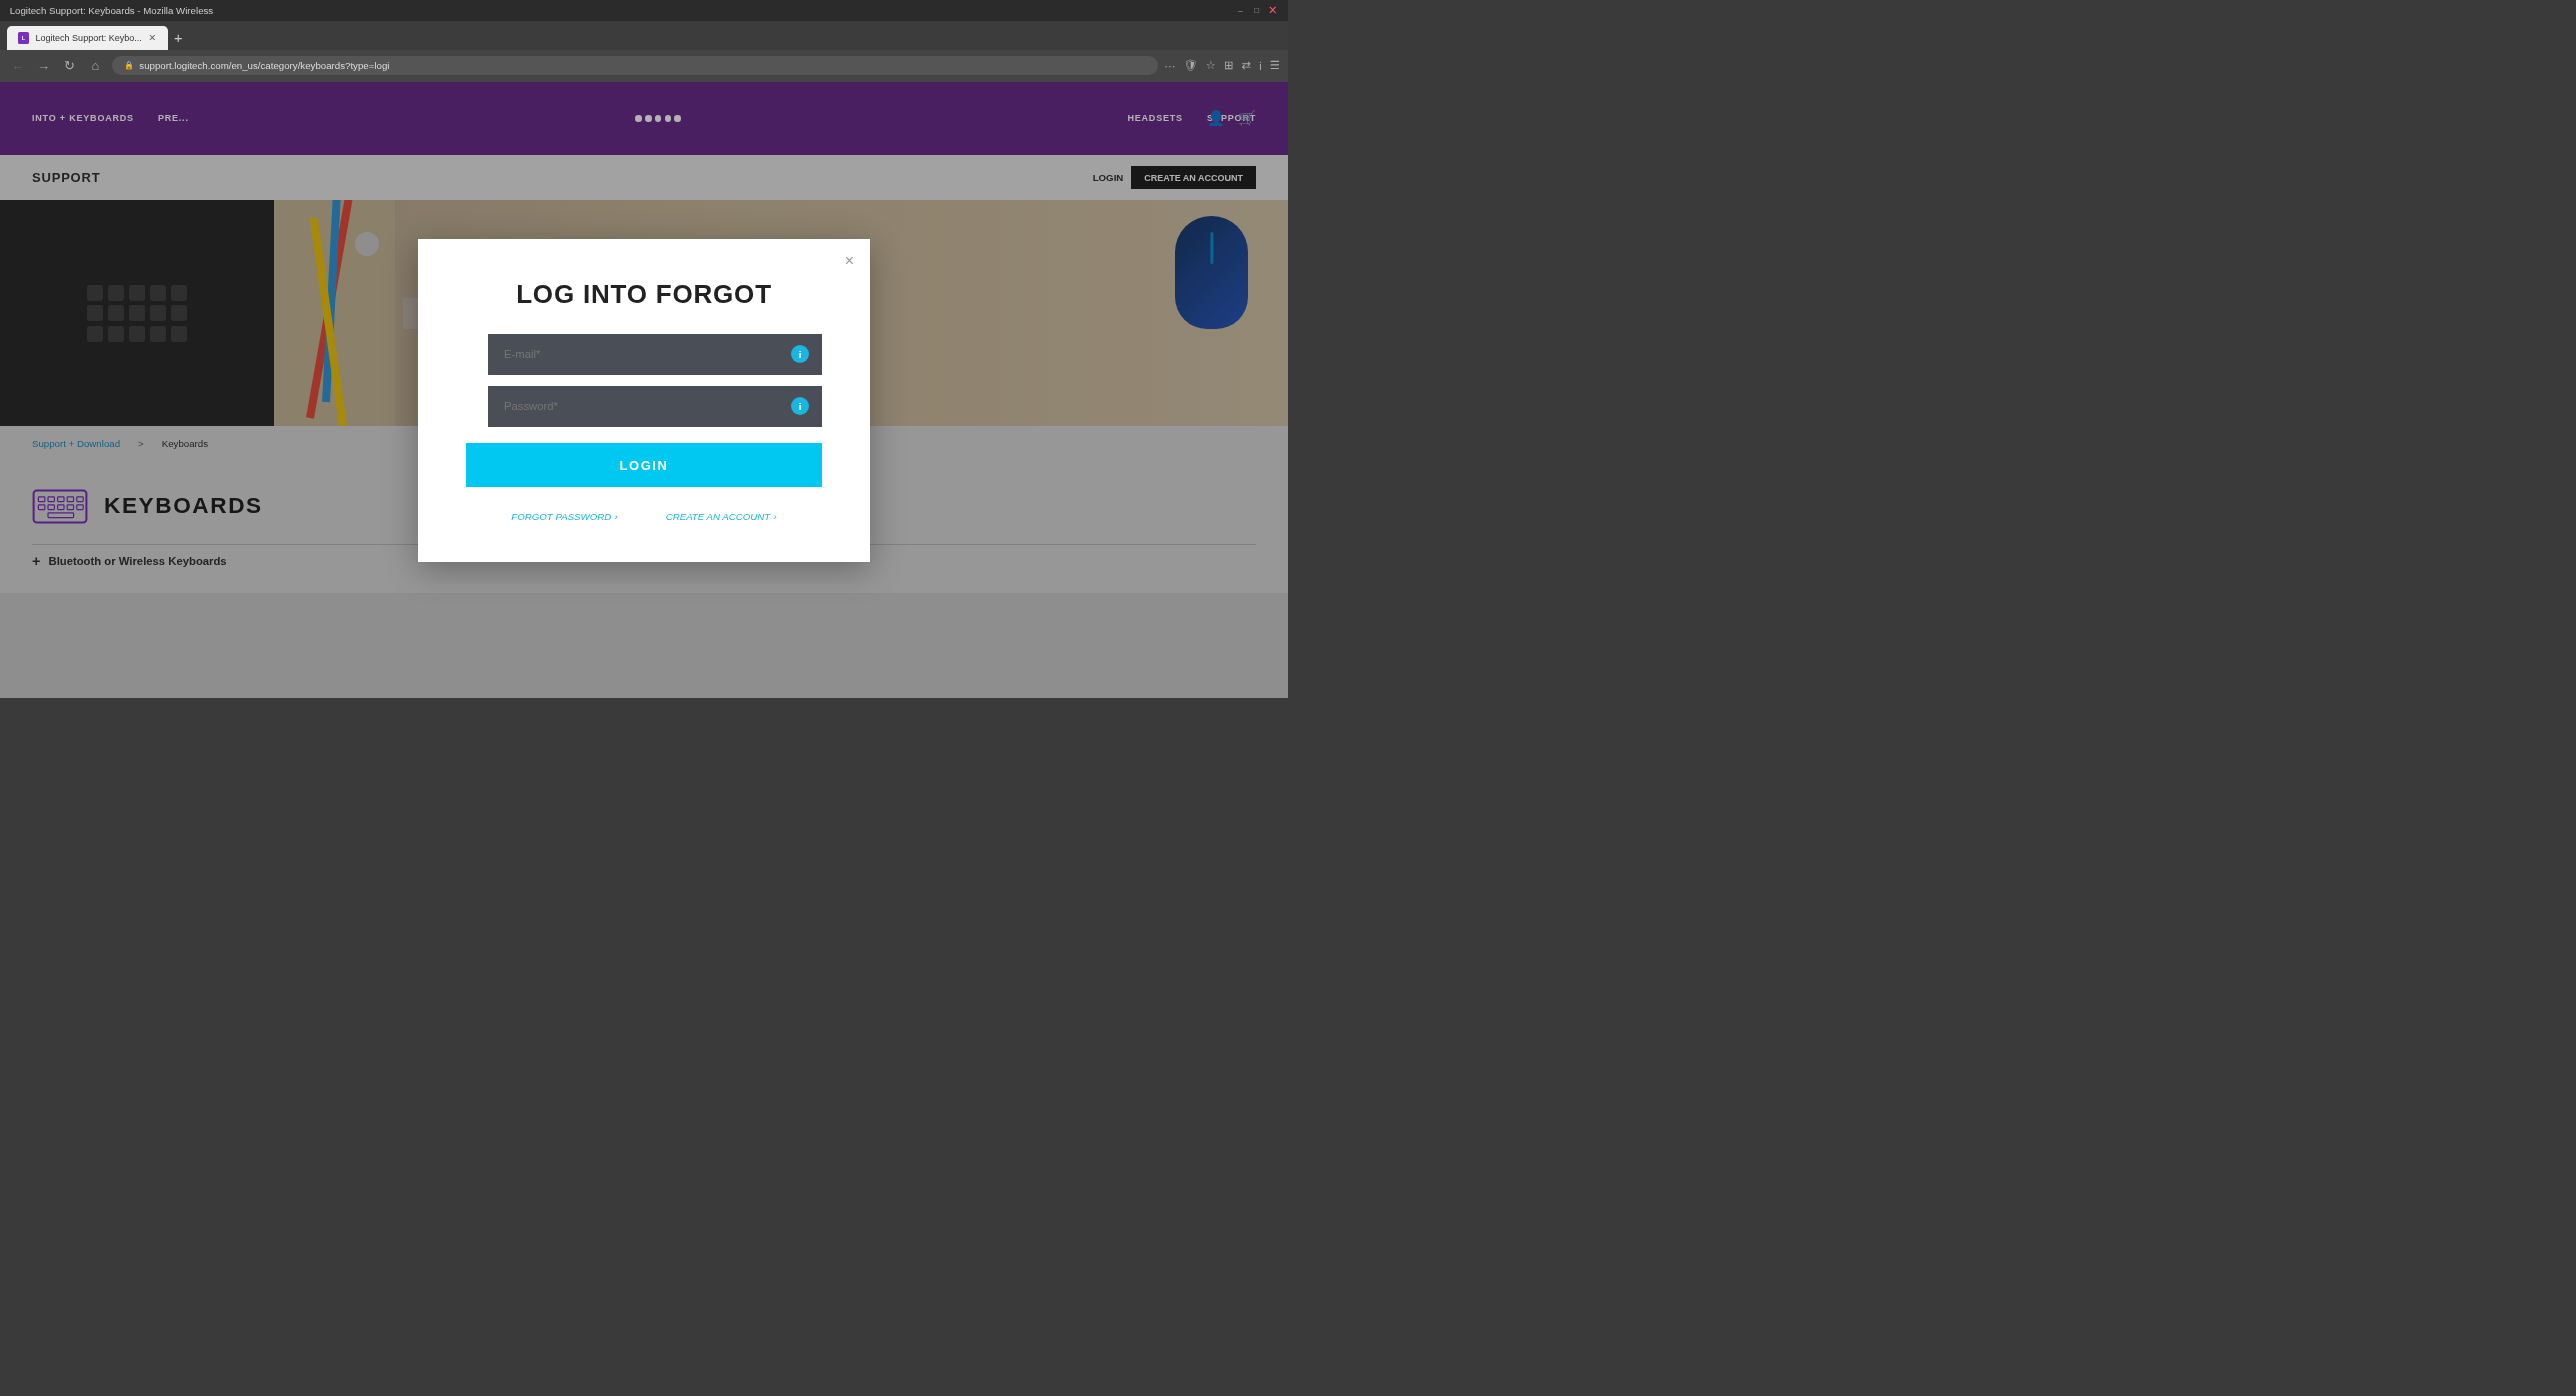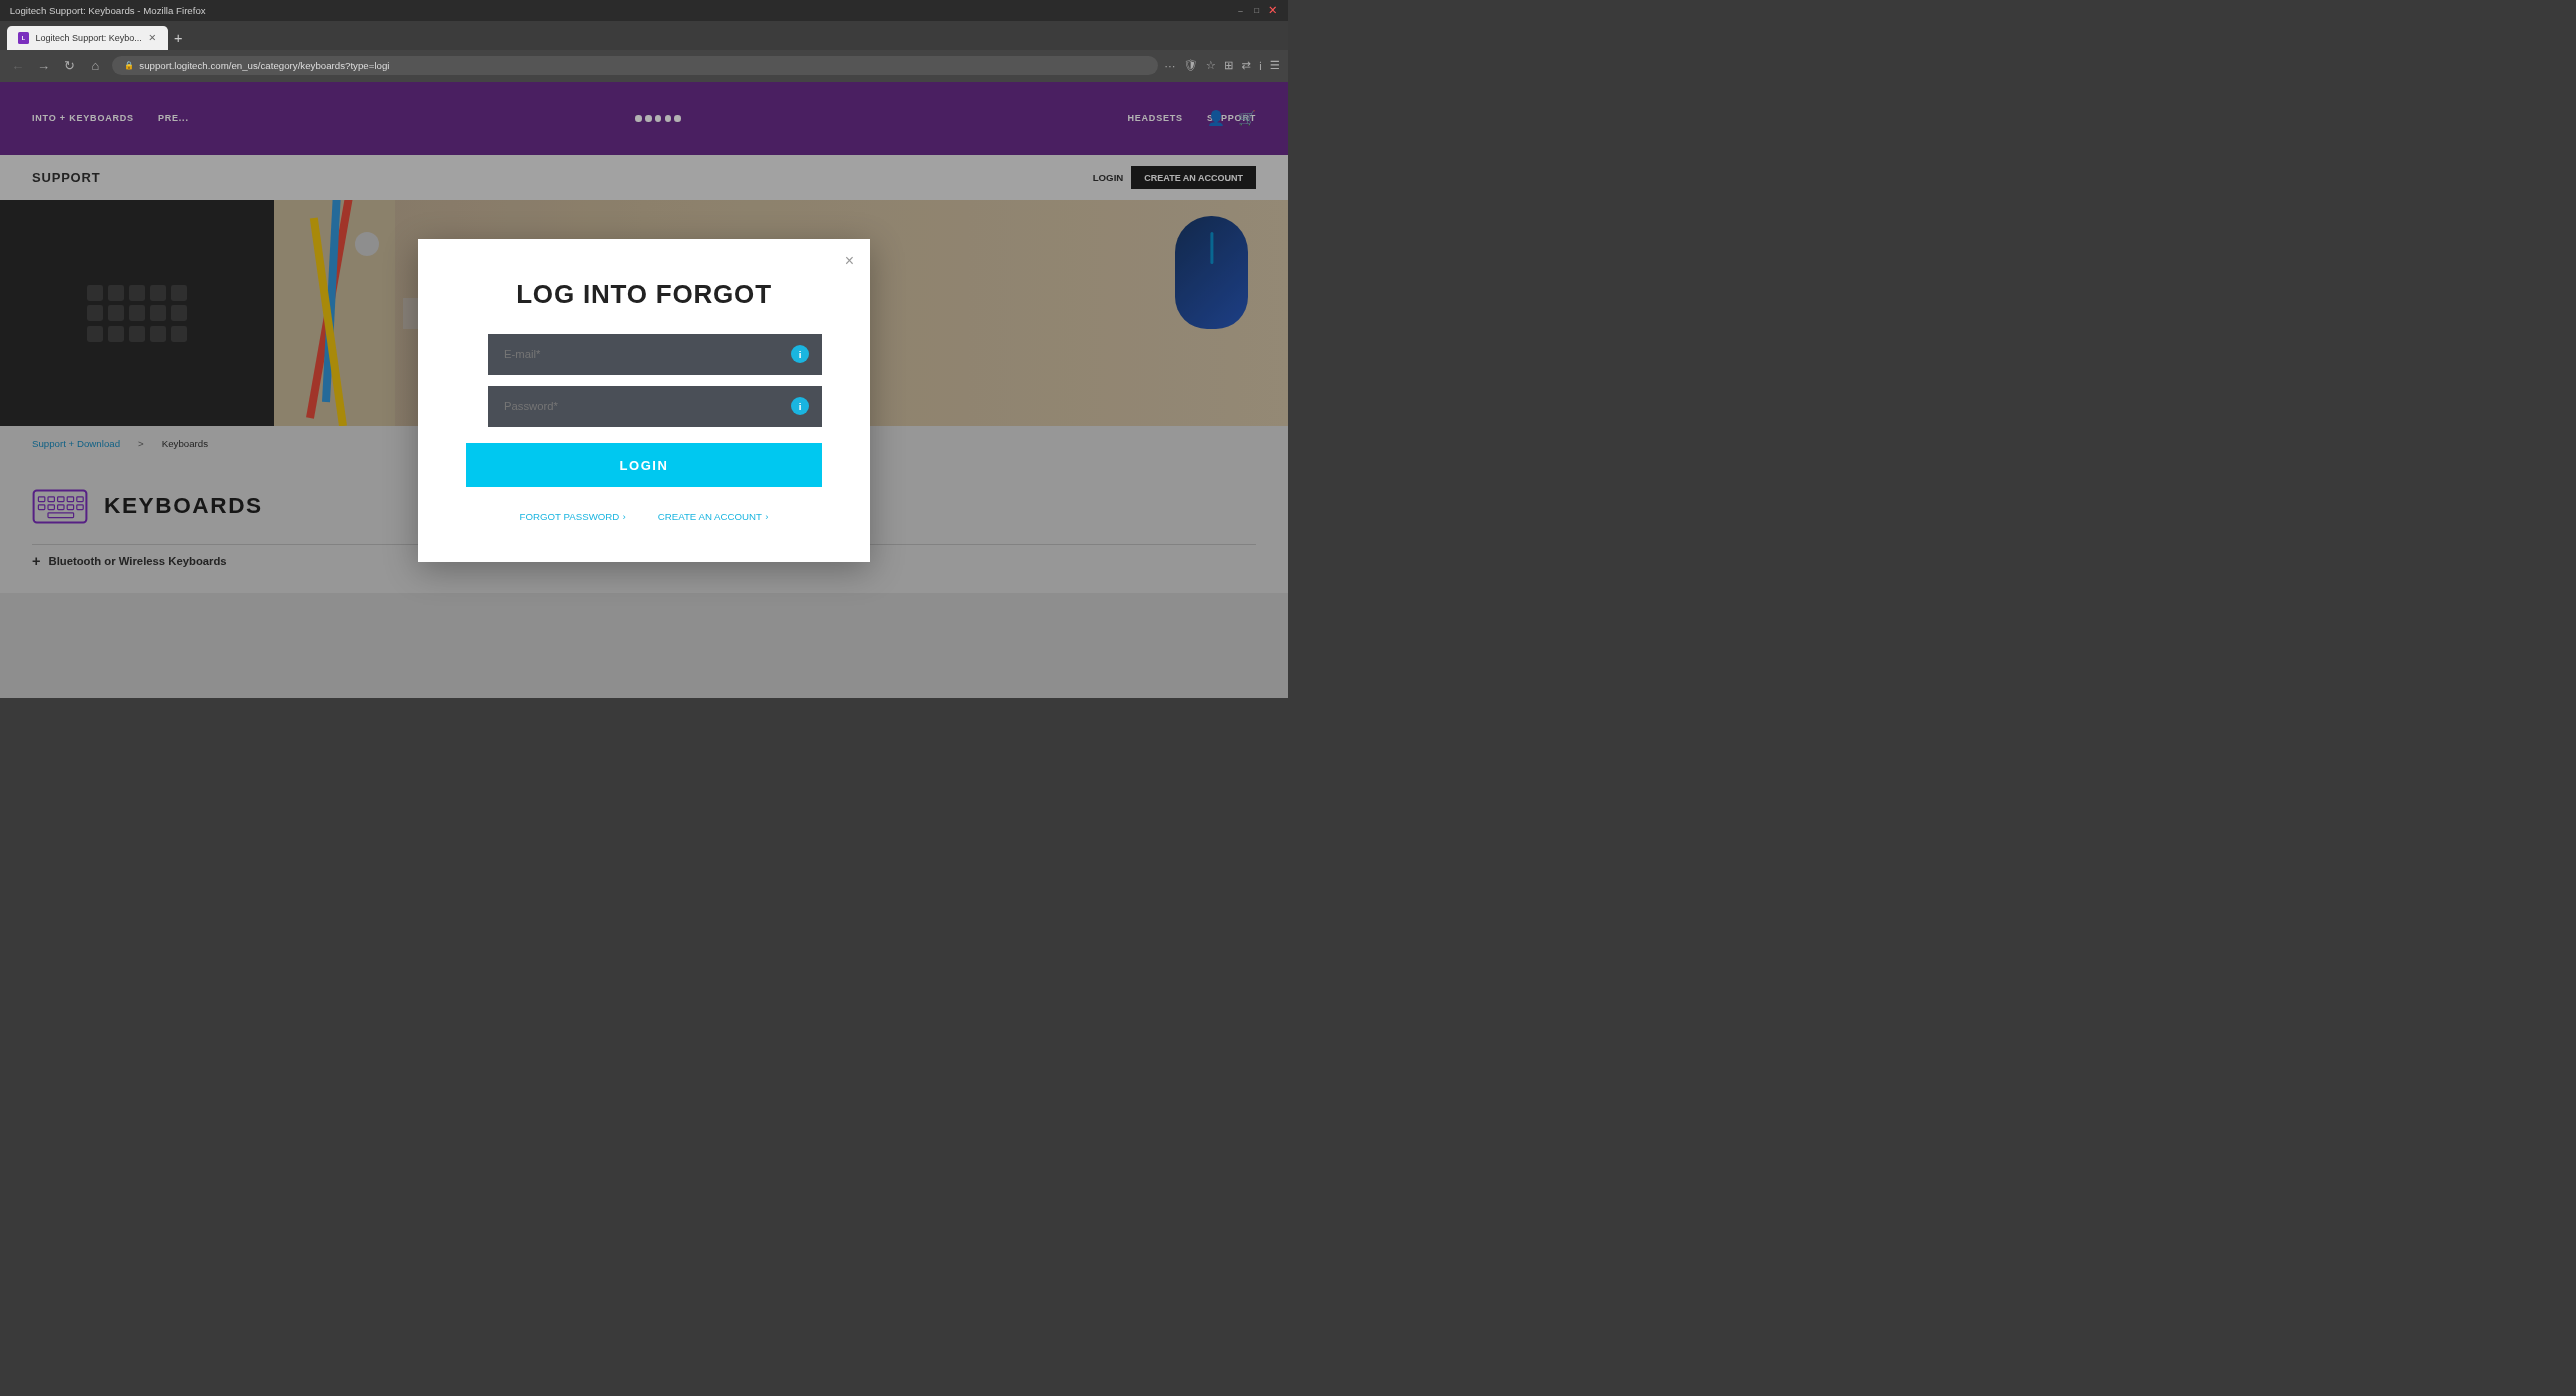--- a/index.html
+++ b/index.html
@@ -307,21 +307,22 @@
       padding: 14.5px;
       cursor: pointer;
       letter-spacing: 1.6px;
       margin-top: 4.8px;
       margin-bottom: 24px;
     }
     .modal-links {
       display: flex;
       align-items: center;
       justify-content: center;
-      gap: 16px;
+      gap: 24px;
+      font-style: italic;
     }
     .modal-link {
       color: #1ab5e0;
       font-size: 9.7px;
       cursor: pointer;
       text-decoration: none;
       display: flex;
       align-items: center;
       gap: 3.2px;
     }
@@ -329,21 +330,21 @@
       color: #ccc;
     }
   </style>
 </head>
 <body>
 
 <div class="browser-chrome">
 
   <div class="title-bar">
     <div class="title-bar-left">
-      <span>Logitech Support: Keyboards - Mozilla Firefox</span>
+      <span>Logitech Support: Keyboards - Mozilla Wireless</span>
     </div>
     <div class="window-controls">
       <div class="win-btn">–</div>
       <div class="win-btn">□</div>
       <div class="win-btn win-close">✕</div>
     </div>
   </div>
 
   <div class="tab-bar">
     <div class="tab">

